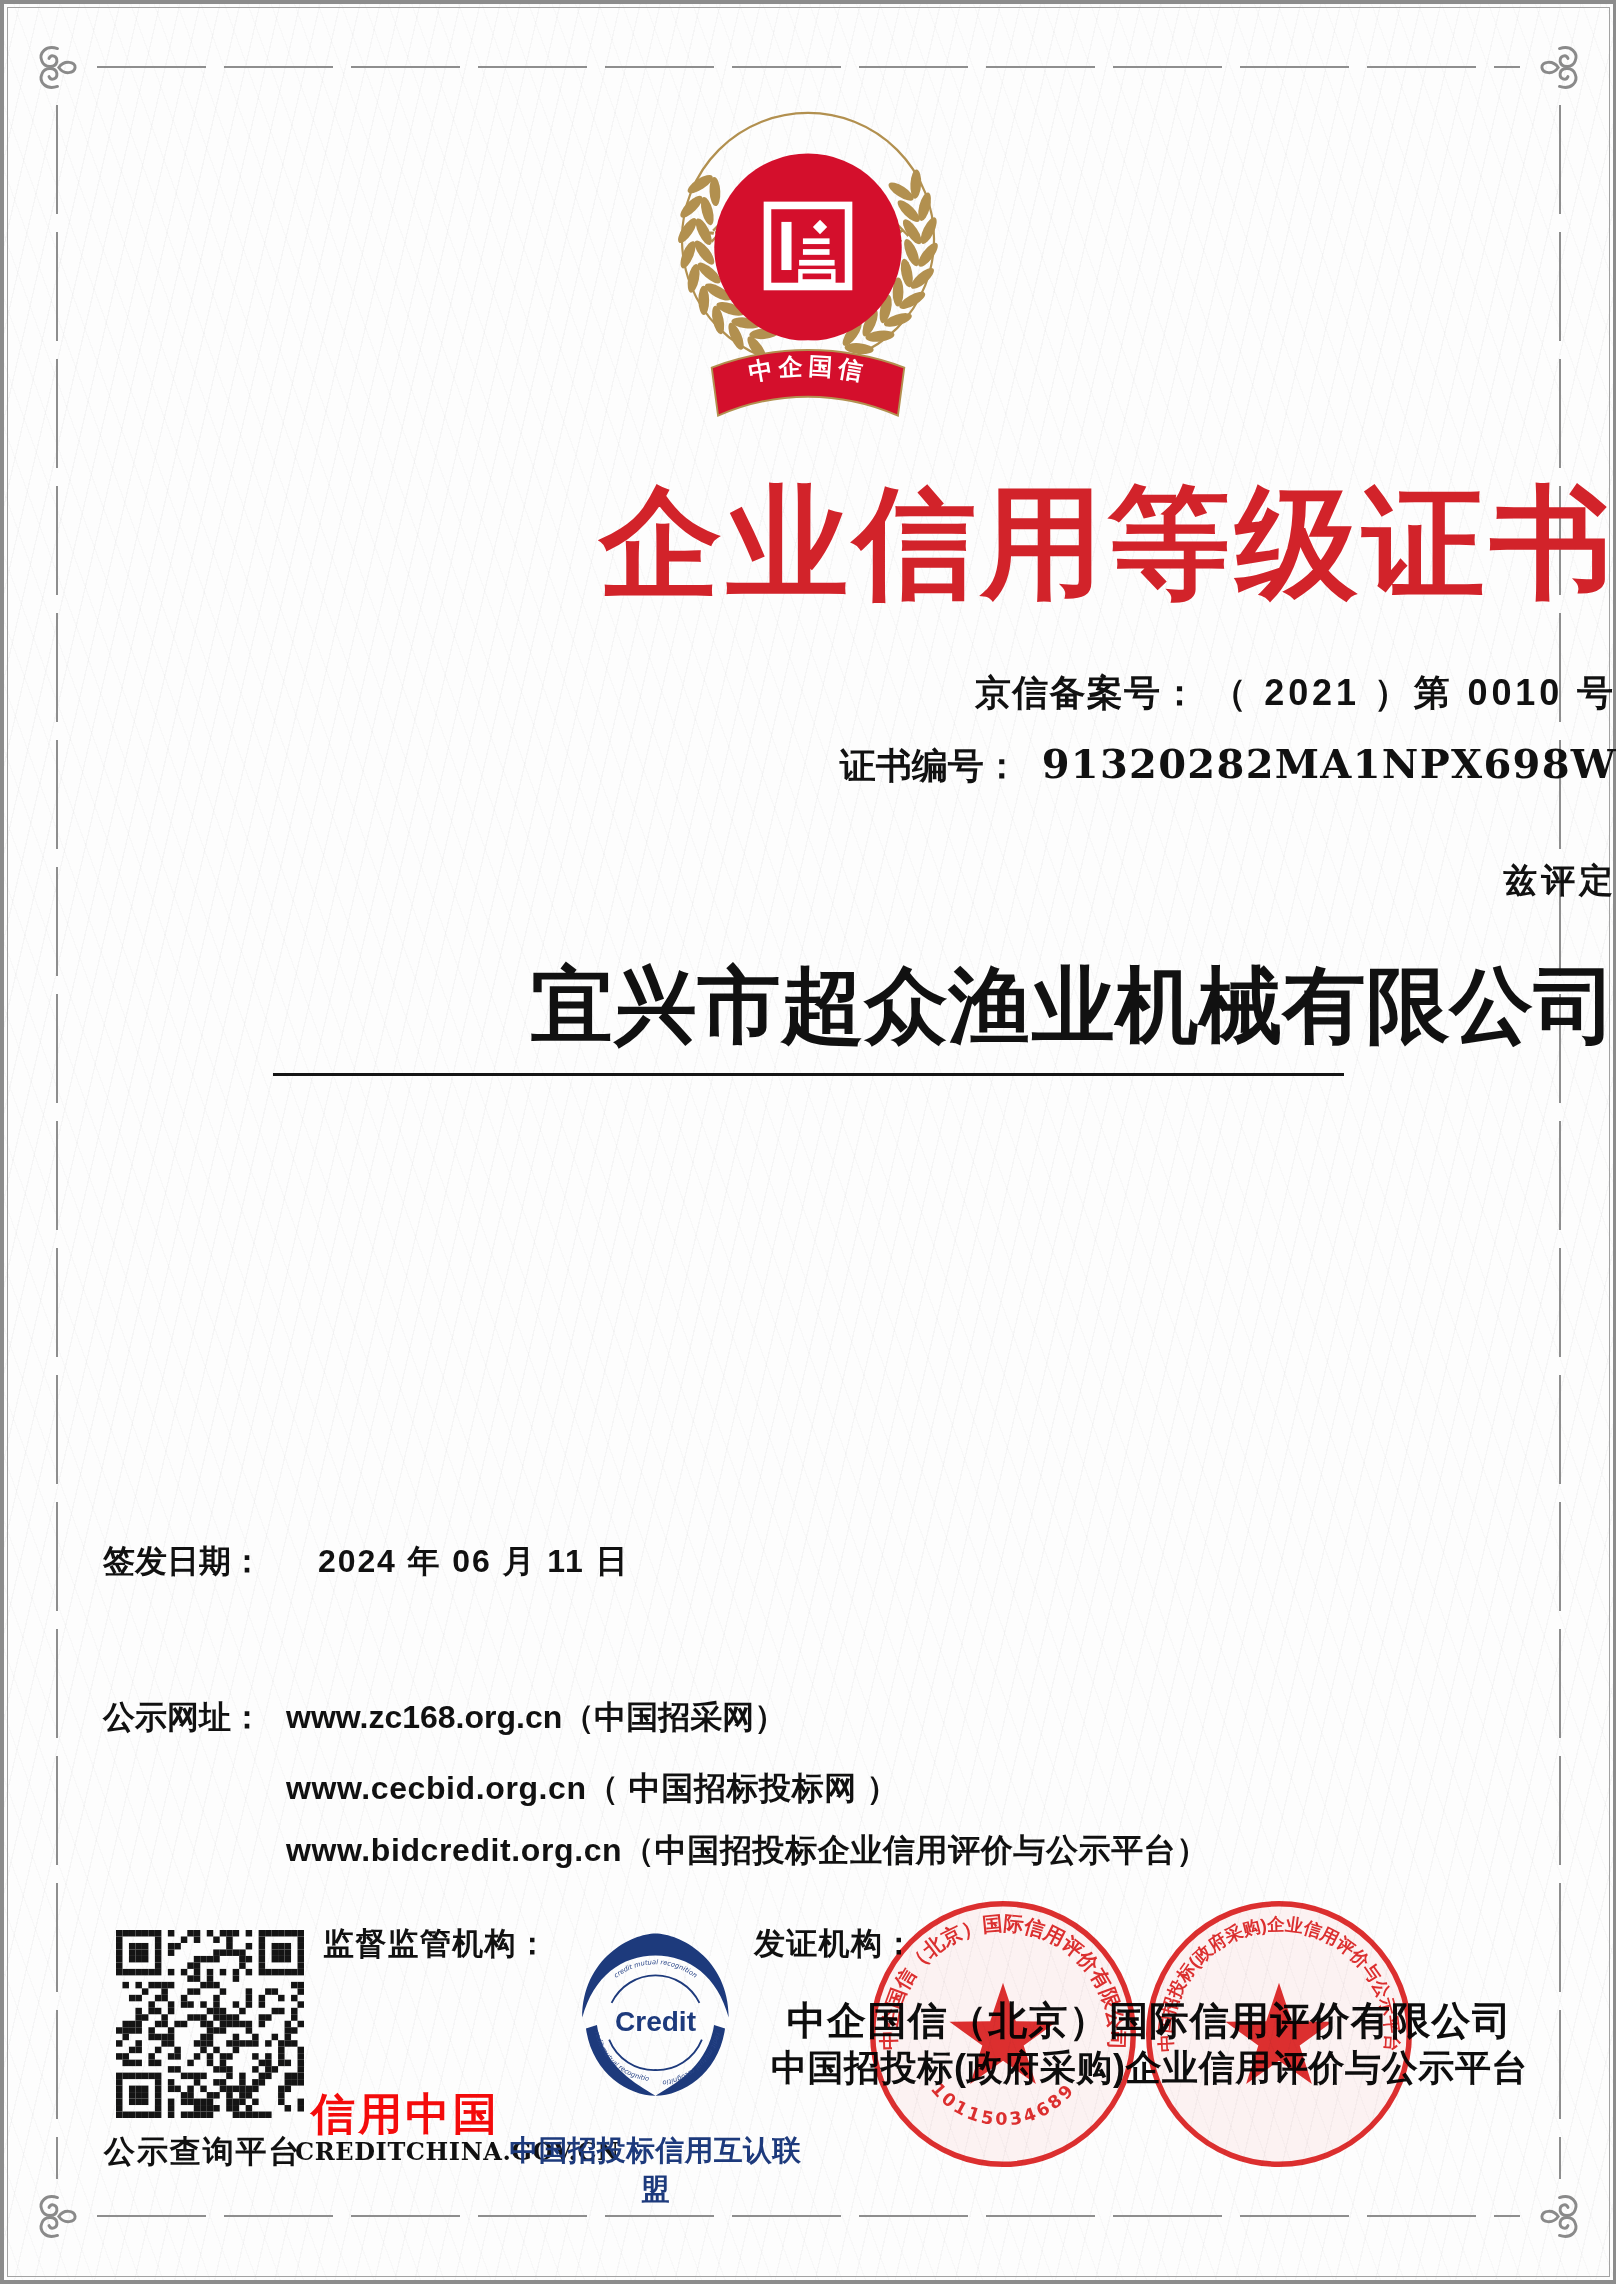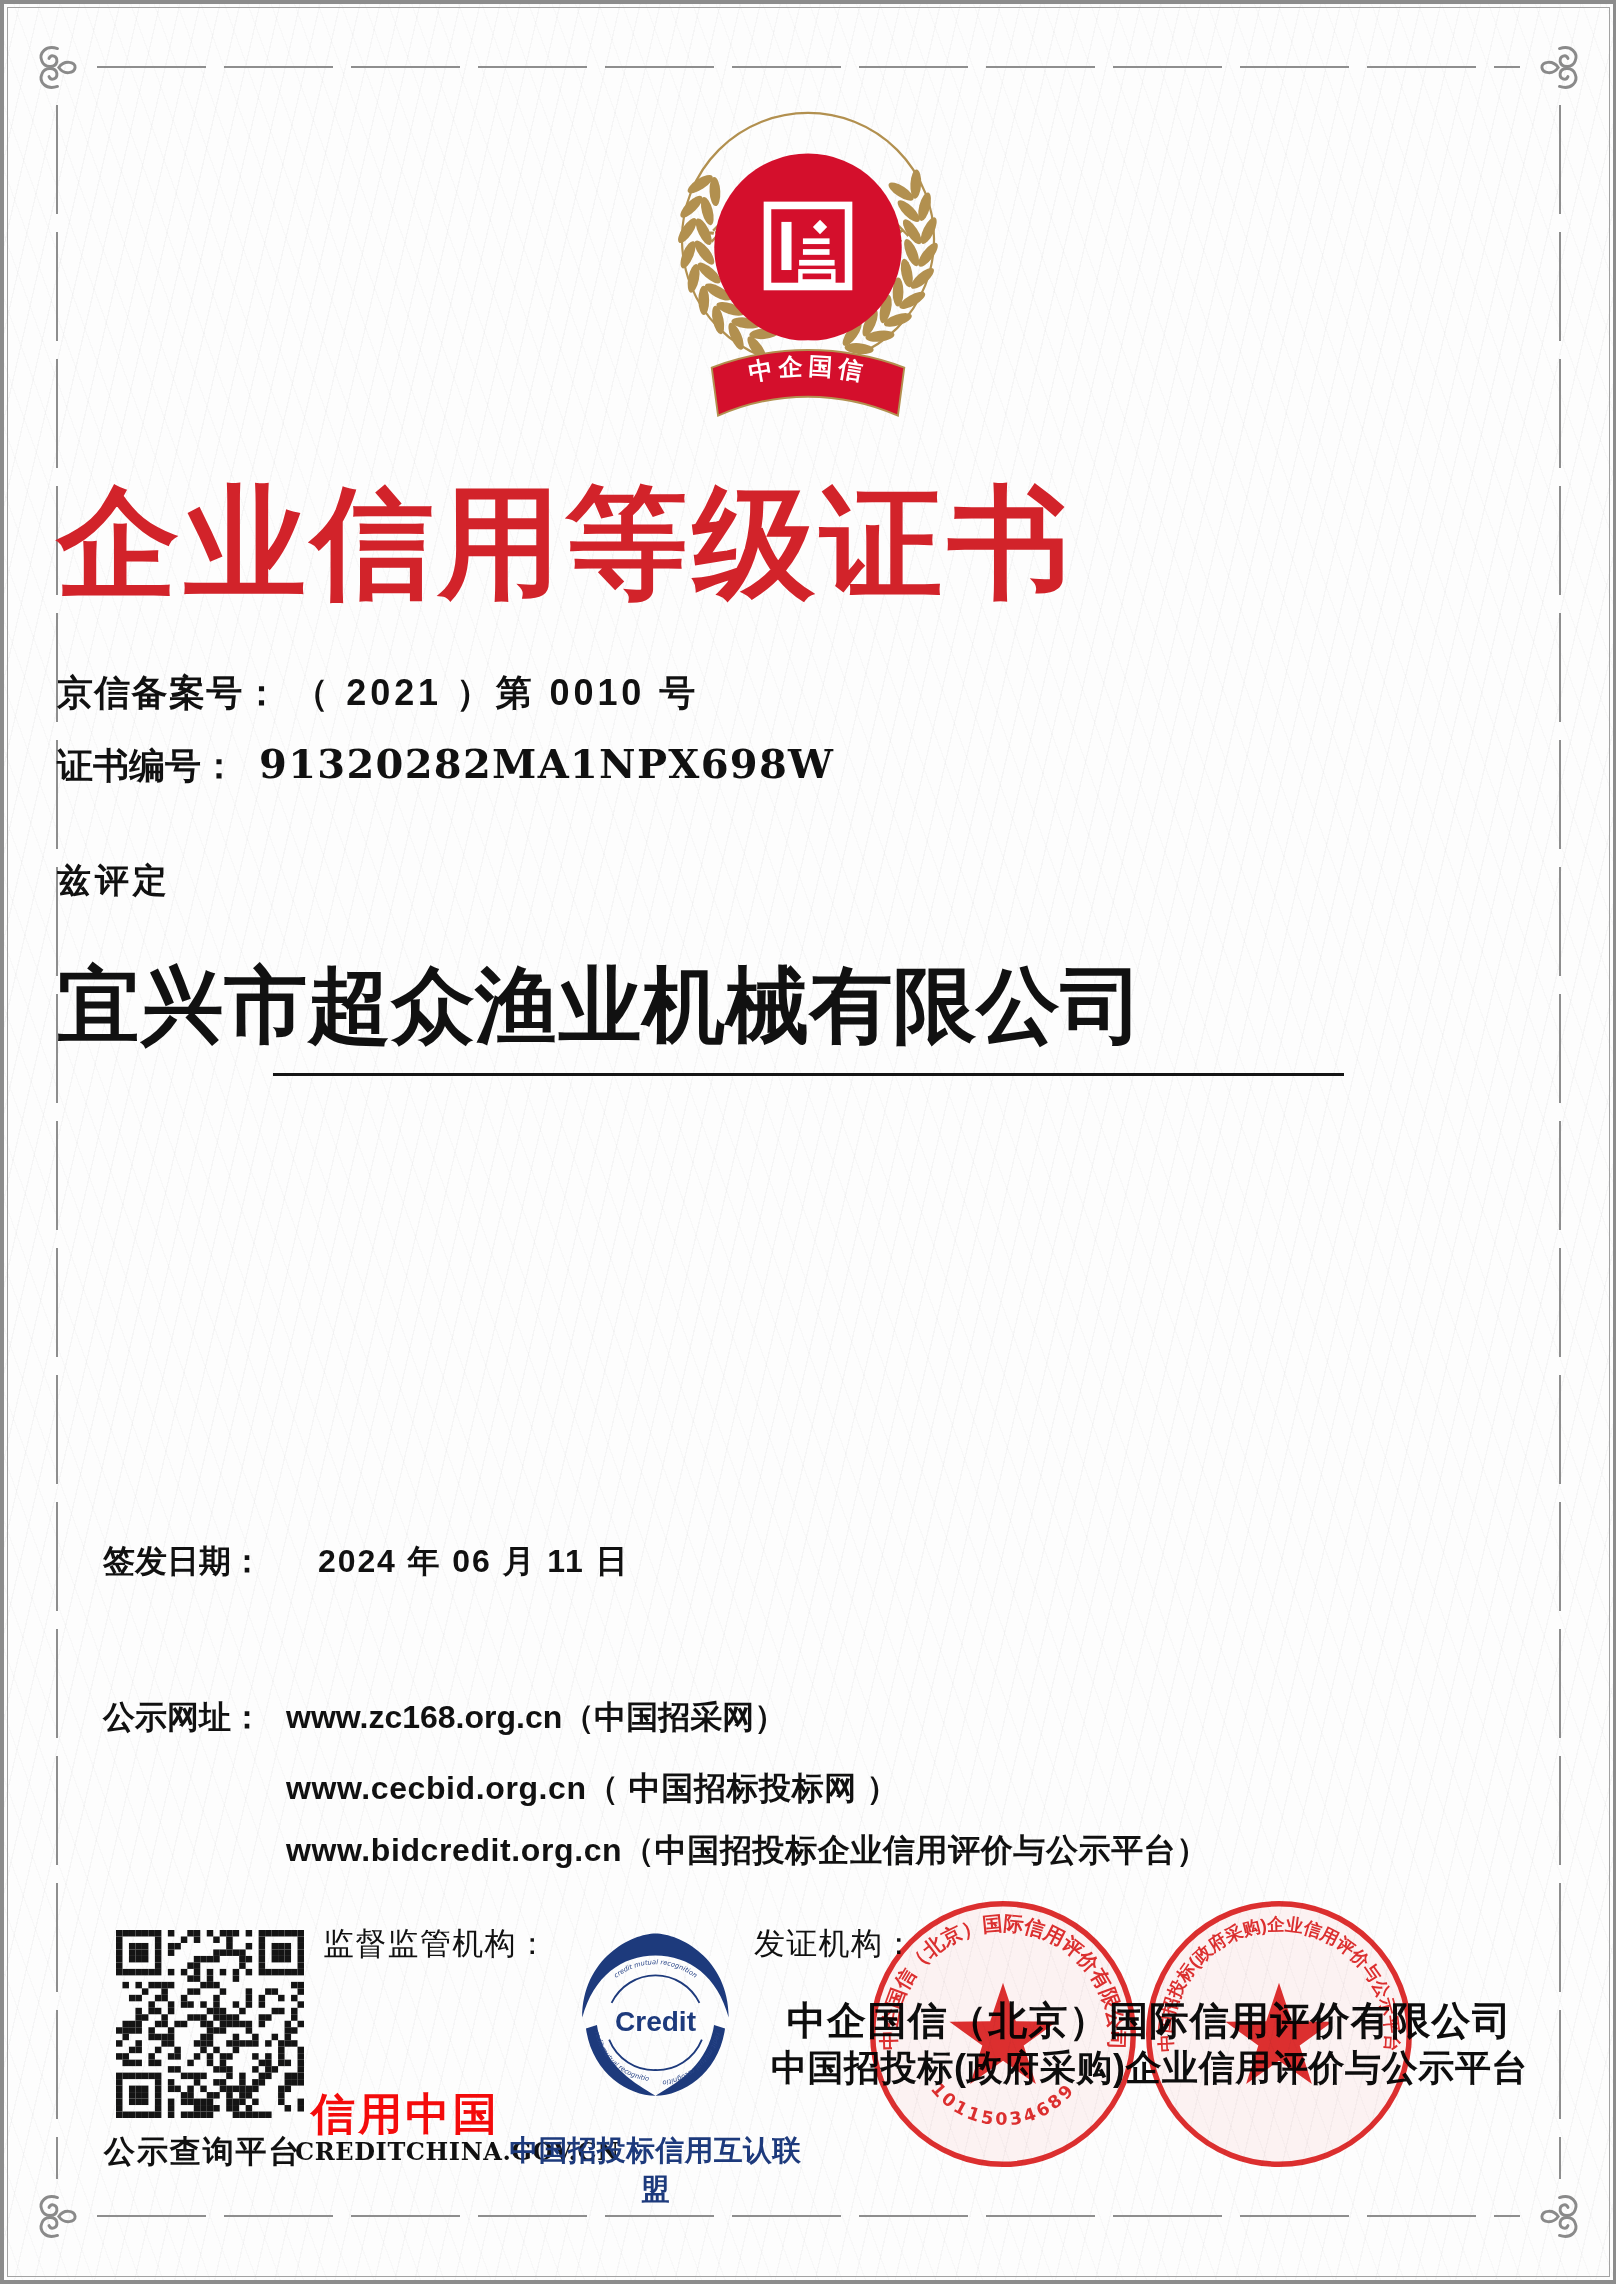--- a/index.html
+++ b/index.html
@@ -16,36 +16,36 @@
     color:#111;
   }
   .outer-frame{position:absolute;inset:0;border:4.5px solid #8c8c8c;pointer-events:none;}
   .outer-frame2{position:absolute;inset:7.1px;border:1.3px solid #a3a3a3;pointer-events:none;}
   .frame-line-h{position:absolute;left:97px;right:97px;height:1.9px;
     background:repeating-linear-gradient(90deg,#8e8e8e 0 109px,rgba(0,0,0,0) 109px 127px);}
   .frame-line-v{position:absolute;top:105px;bottom:105px;width:1.9px;
     background:repeating-linear-gradient(180deg,#8e8e8e 0 109px,rgba(0,0,0,0) 109px 127px);}
   .flourish{position:absolute;width:43px;height:51px;}
   .abs{position:absolute;}
-  .ctr{left:16px;right:0;text-align:left;padding-left:41px;}
+  .ctr{left:8px;right:0;text-align:right;padding-left:41px;}
   .title{font-size:122px;font-weight:900;letter-spacing:5.2px;color:#d2232a;line-height:1;}
   .filing{font-size:36px;font-weight:bold;letter-spacing:1.3px;}
   .certrow{font-size:36px;font-weight:bold;}
   .certrow .num{font-family:"DejaVu Serif","Liberation Serif",serif;font-size:40px;font-weight:bold;letter-spacing:1.3px;margin-left:22px;}
   .hereby{font-size:34px;font-weight:bold;letter-spacing:3.9px;}
   .company{font-size:83px;font-weight:900;letter-spacing:0.6px;line-height:1.1;}
   .company-underline{position:absolute;left:273px;right:273px;top:1073px;height:3.2px;background:#151515;}
   .address{font-size:32px;font-weight:bold;letter-spacing:1.3px;}
   .rating{font-family:"DejaVu Serif","Liberation Serif",serif;font-size:155px;font-weight:bold;
     letter-spacing:9px;color:#c8102e;line-height:1;}
   .frow{position:absolute;left:103px;font-size:32px;font-weight:bold;white-space:nowrap;}
   .frow .flabel{display:inline-block;min-width:183px;}
   .frow .fvalue{letter-spacing:1.9px;}
   .furl{position:absolute;left:286px;font-size:32px;font-weight:bold;letter-spacing:0.6px;white-space:nowrap;}
-  .minor-label{font-size:31px;font-weight:normal;letter-spacing:1.3px;}
+  .minor-label{font-size:31px;font-weight:bold;letter-spacing:1.3px;}
   .qr-caption{font-size:31px;font-weight:900;letter-spacing:1.9px;}
   .cc-name{font-size:44px;font-weight:900;letter-spacing:3.2px;color:#f40b0b;}
   .cc-domain{font-family:"DejaVu Serif","Liberation Serif",serif;font-size:24px;font-weight:bold;letter-spacing:0.6px;}
   .alliance-name{font-size:28.6px;font-weight:900;color:#1d3a7c;letter-spacing:0.6px;}
   .issuer-line{position:absolute;left:747px;right:65px;text-align:center;font-weight:900;color:#0d0d0d;z-index:2;white-space:nowrap;}
   .issuer-1{top:1994px;font-size:39px;letter-spacing:1.3px;}
   .issuer-2{top:2044px;font-size:36px;letter-spacing:0.6px;}
   .stamp{position:absolute;width:280px;height:280px;z-index:3;mix-blend-mode:multiply;opacity:.93;}
   .note{font-size:30px;font-weight:bold;letter-spacing:0.6px;}
 </style>

